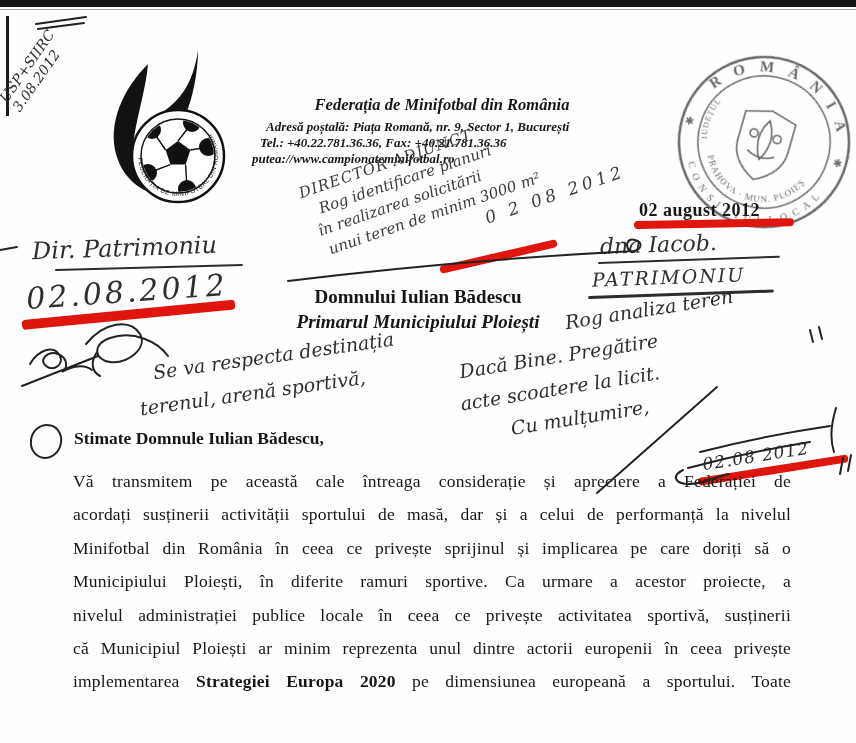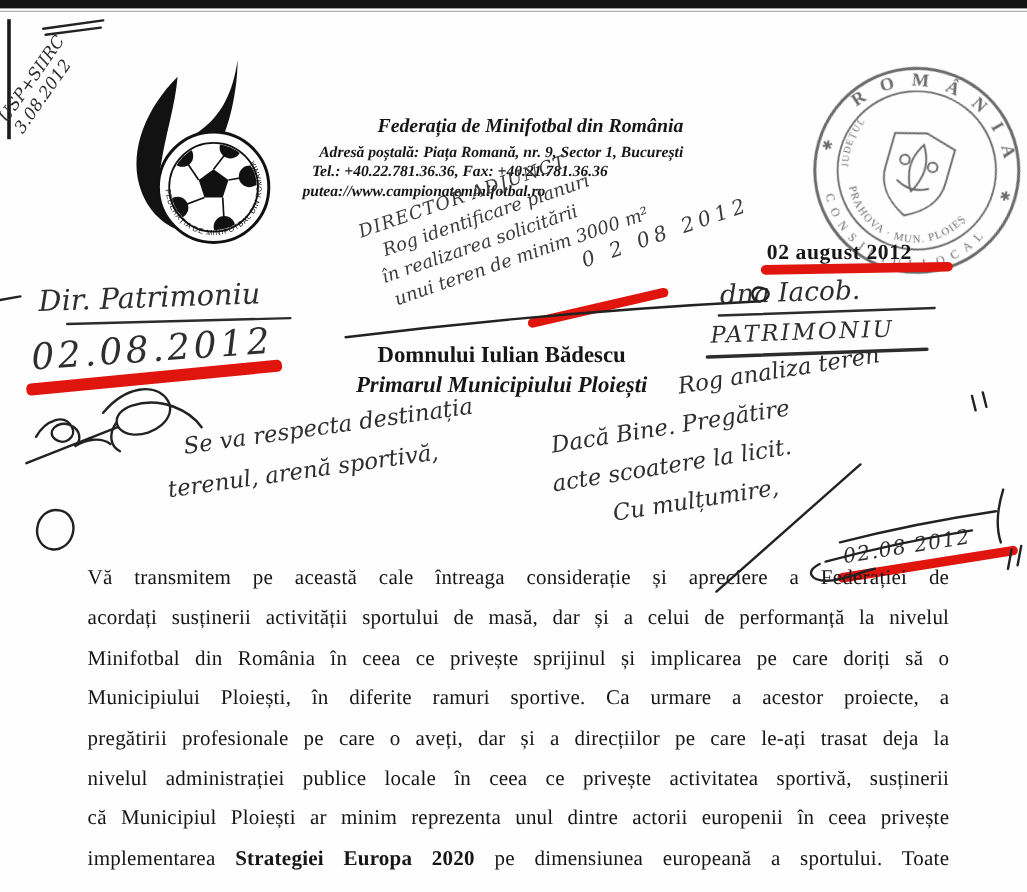--- a/index.html
+++ b/index.html
@@ -148,27 +148,27 @@
     <div>Dacă Bine. Pregătire</div>
     <div style="margin-left:-4px;">acte scoatere la licit.</div>
     <div style="margin-left:42px;">Cu mulțumire,</div>
   </div>
   <div class="abs hw" style="left:702px;top:446px;font-size:17px;letter-spacing:1px;transform:rotate(-9deg);">02.08 2012</div>
   <div class="redbar" style="left:698px;top:478px;width:152px;height:8px;transform:rotate(-9deg);"></div>
 
   <div class="abs" style="left:30px;top:424px;width:28px;height:31px;border:2.5px solid #222;
        border-radius:50% 46% 52% 48%;transform:rotate(8deg);"></div>
 
+  <div class="abs serif" style="left:74px;top:428px;font-weight:bold;font-size:17.5px;">Stimate Domnule Iulian Bădescu,</div>
 
   <div class="abs serif" style="left:73px;top:471px;width:718px;">
     <div class="bodyline">Vă transmitem pe această cale întreaga considerație și apreciere a Federației de</div>
     <div class="bodyline">acordați susținerii activității sportului de masă, dar și a celui de performanță la nivelul</div>
     <div class="bodyline">Minifotbal din România în ceea ce privește sprijinul și implicarea pe care doriți să o</div>
     <div class="bodyline">Municipiului Ploiești, în diferite ramuri sportive. Ca urmare a acestor proiecte, a</div>
-    <div class="bodyline">pregătirii profesionale pe care o aveți, dar și a direcțiilor pe care le-ați trasat deja la</div>
     <div class="bodyline">nivelul administrației publice locale în ceea ce privește activitatea sportivă, susținerii</div>
     <div class="bodyline">că Municipiul Ploiești ar minim reprezenta unul dintre actorii europenii în ceea privește</div>
     <div class="bodyline"><span>implementarea </span><b>Strategiei Europa 2020</b><span> pe dimensiunea europeană a sportului. Toate</span></div>
   </div>
 
   <svg class="abs" style="left:0;top:0;pointer-events:none;" width="856" height="743" viewBox="0 0 856 743">
     <g stroke="#222" fill="none" stroke-width="2" stroke-linecap="round">
       <path d="M36,24 l50,-7 M38,29 l46,-6"></path>
       <path d="M0,250 l17,-3"></path>
       <path d="M86,344 c18,-22 44,-26 54,-10 c8,14 -12,30 -30,28 c-16,-2 -18,-18 0,-24 c24,-8 48,4 58,18 M97,352 c-7,10 -5,20 3,24"></path>

